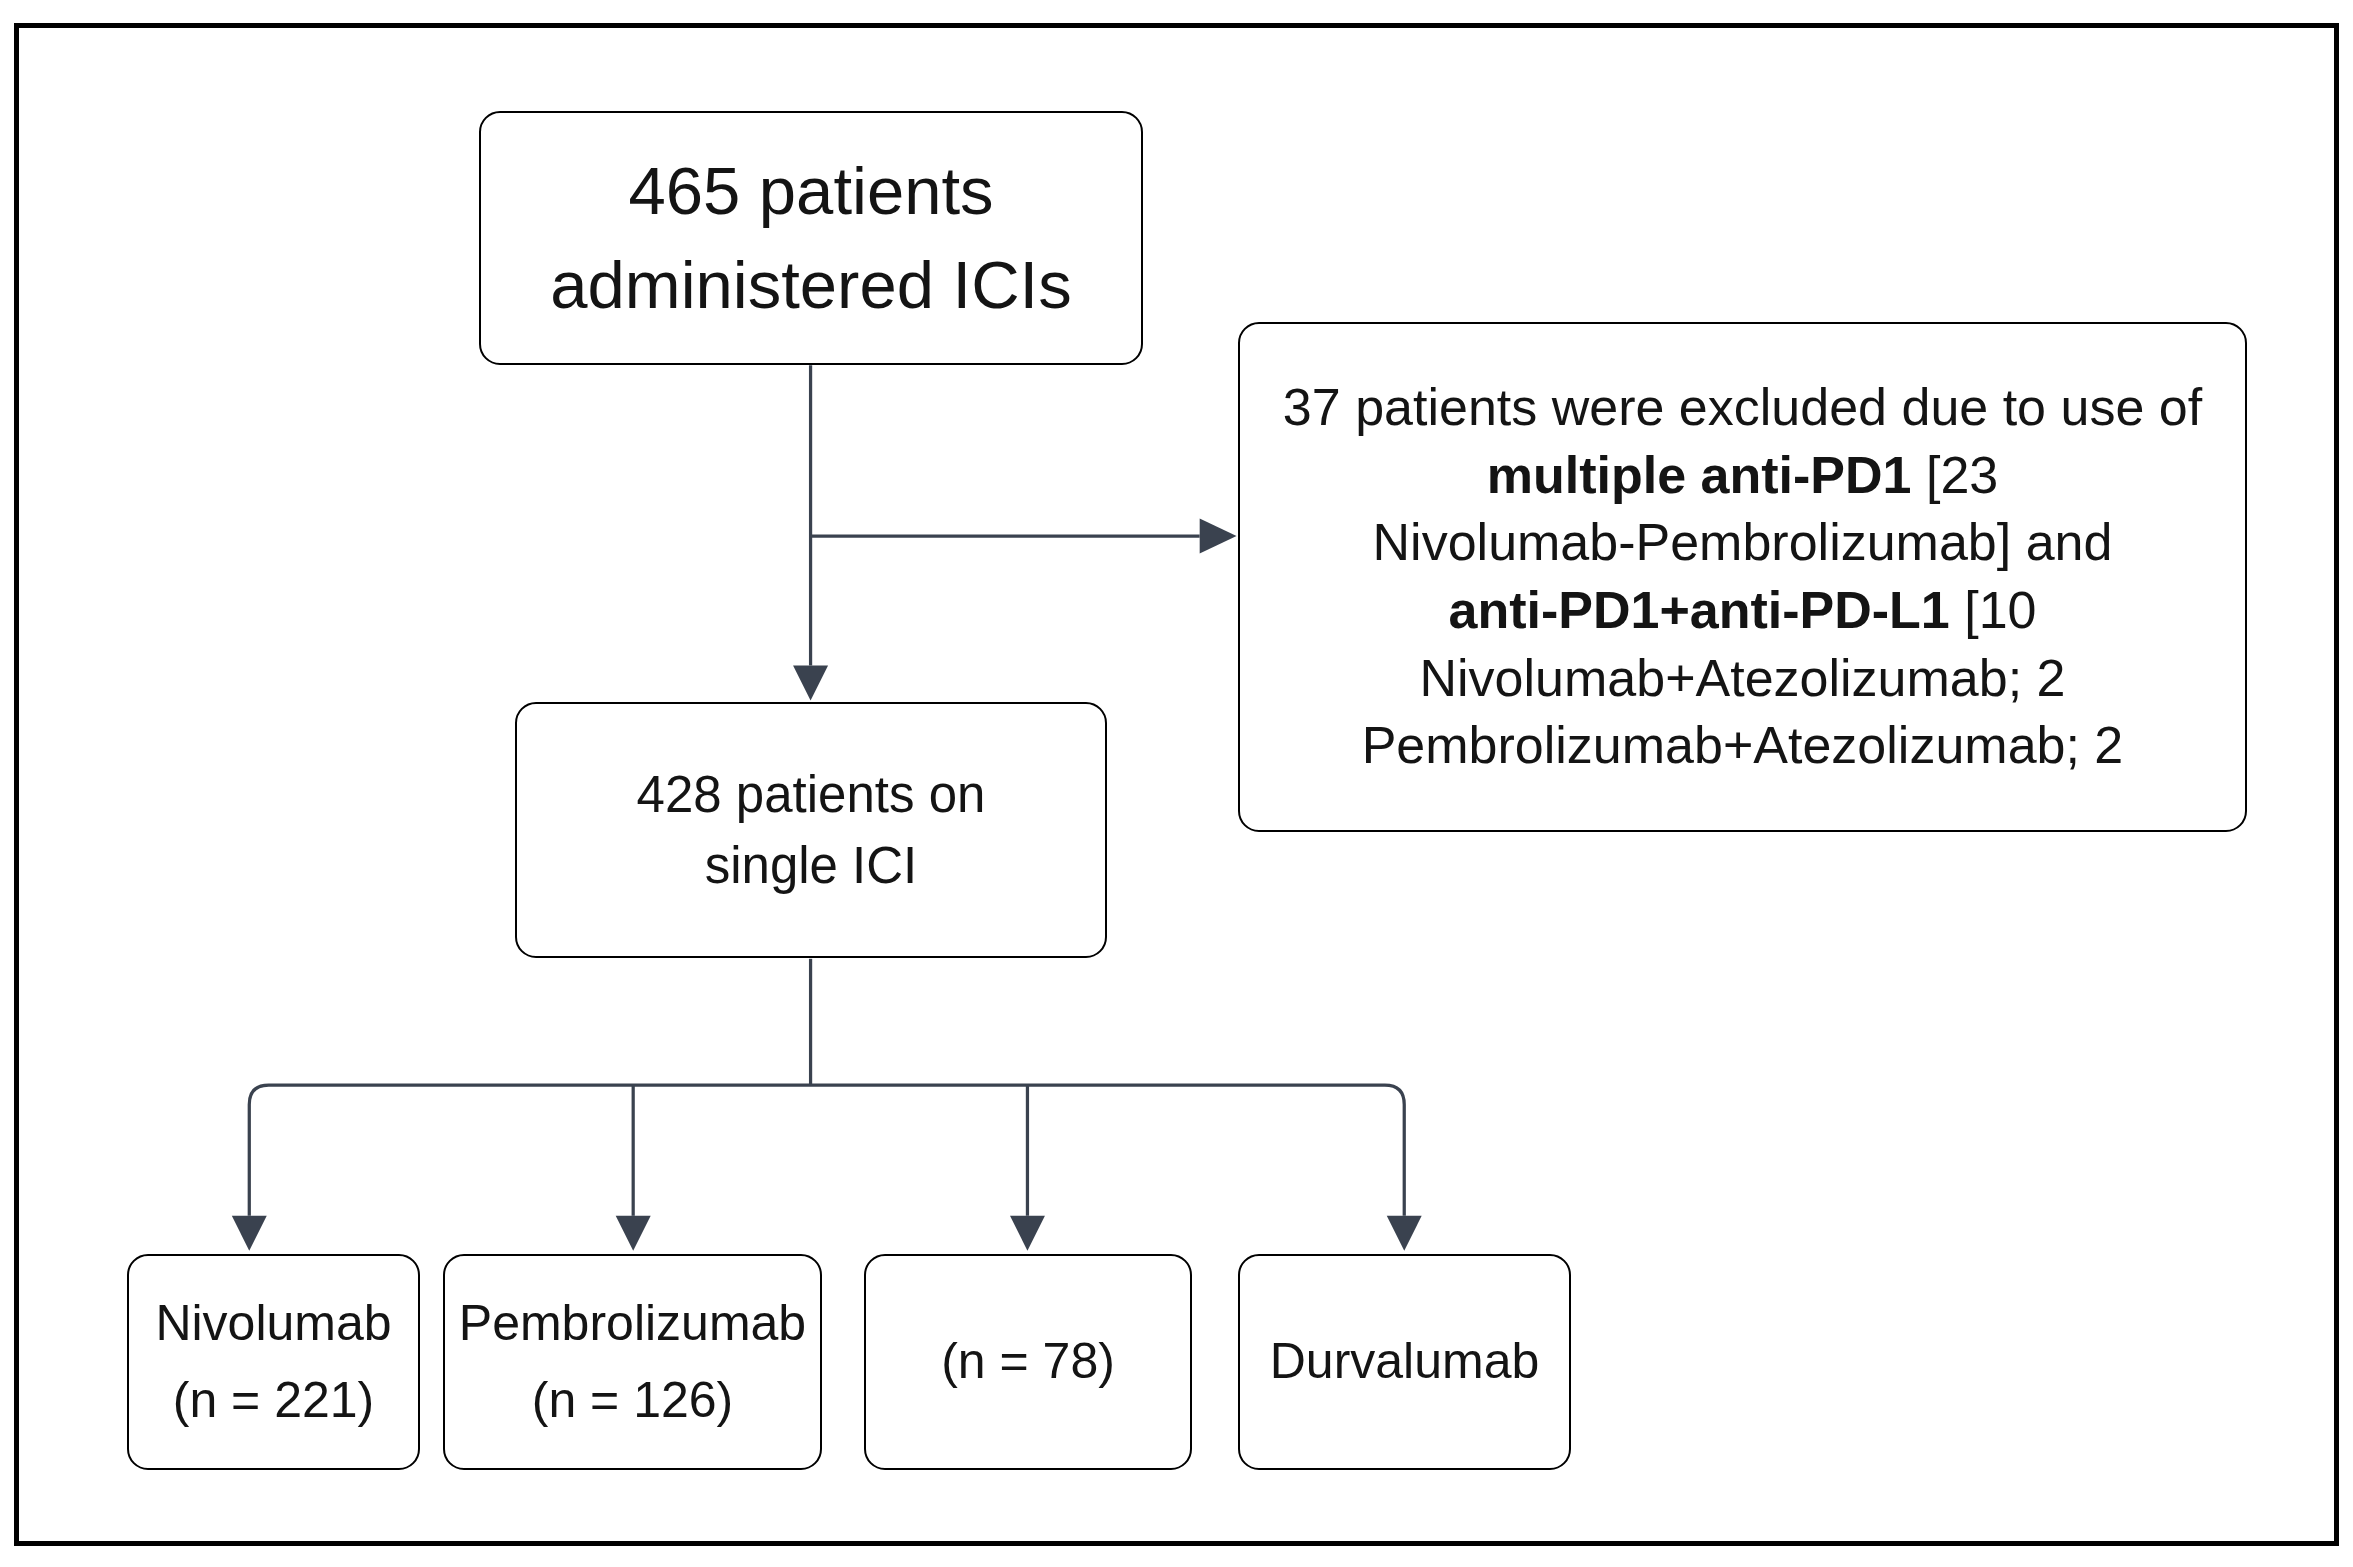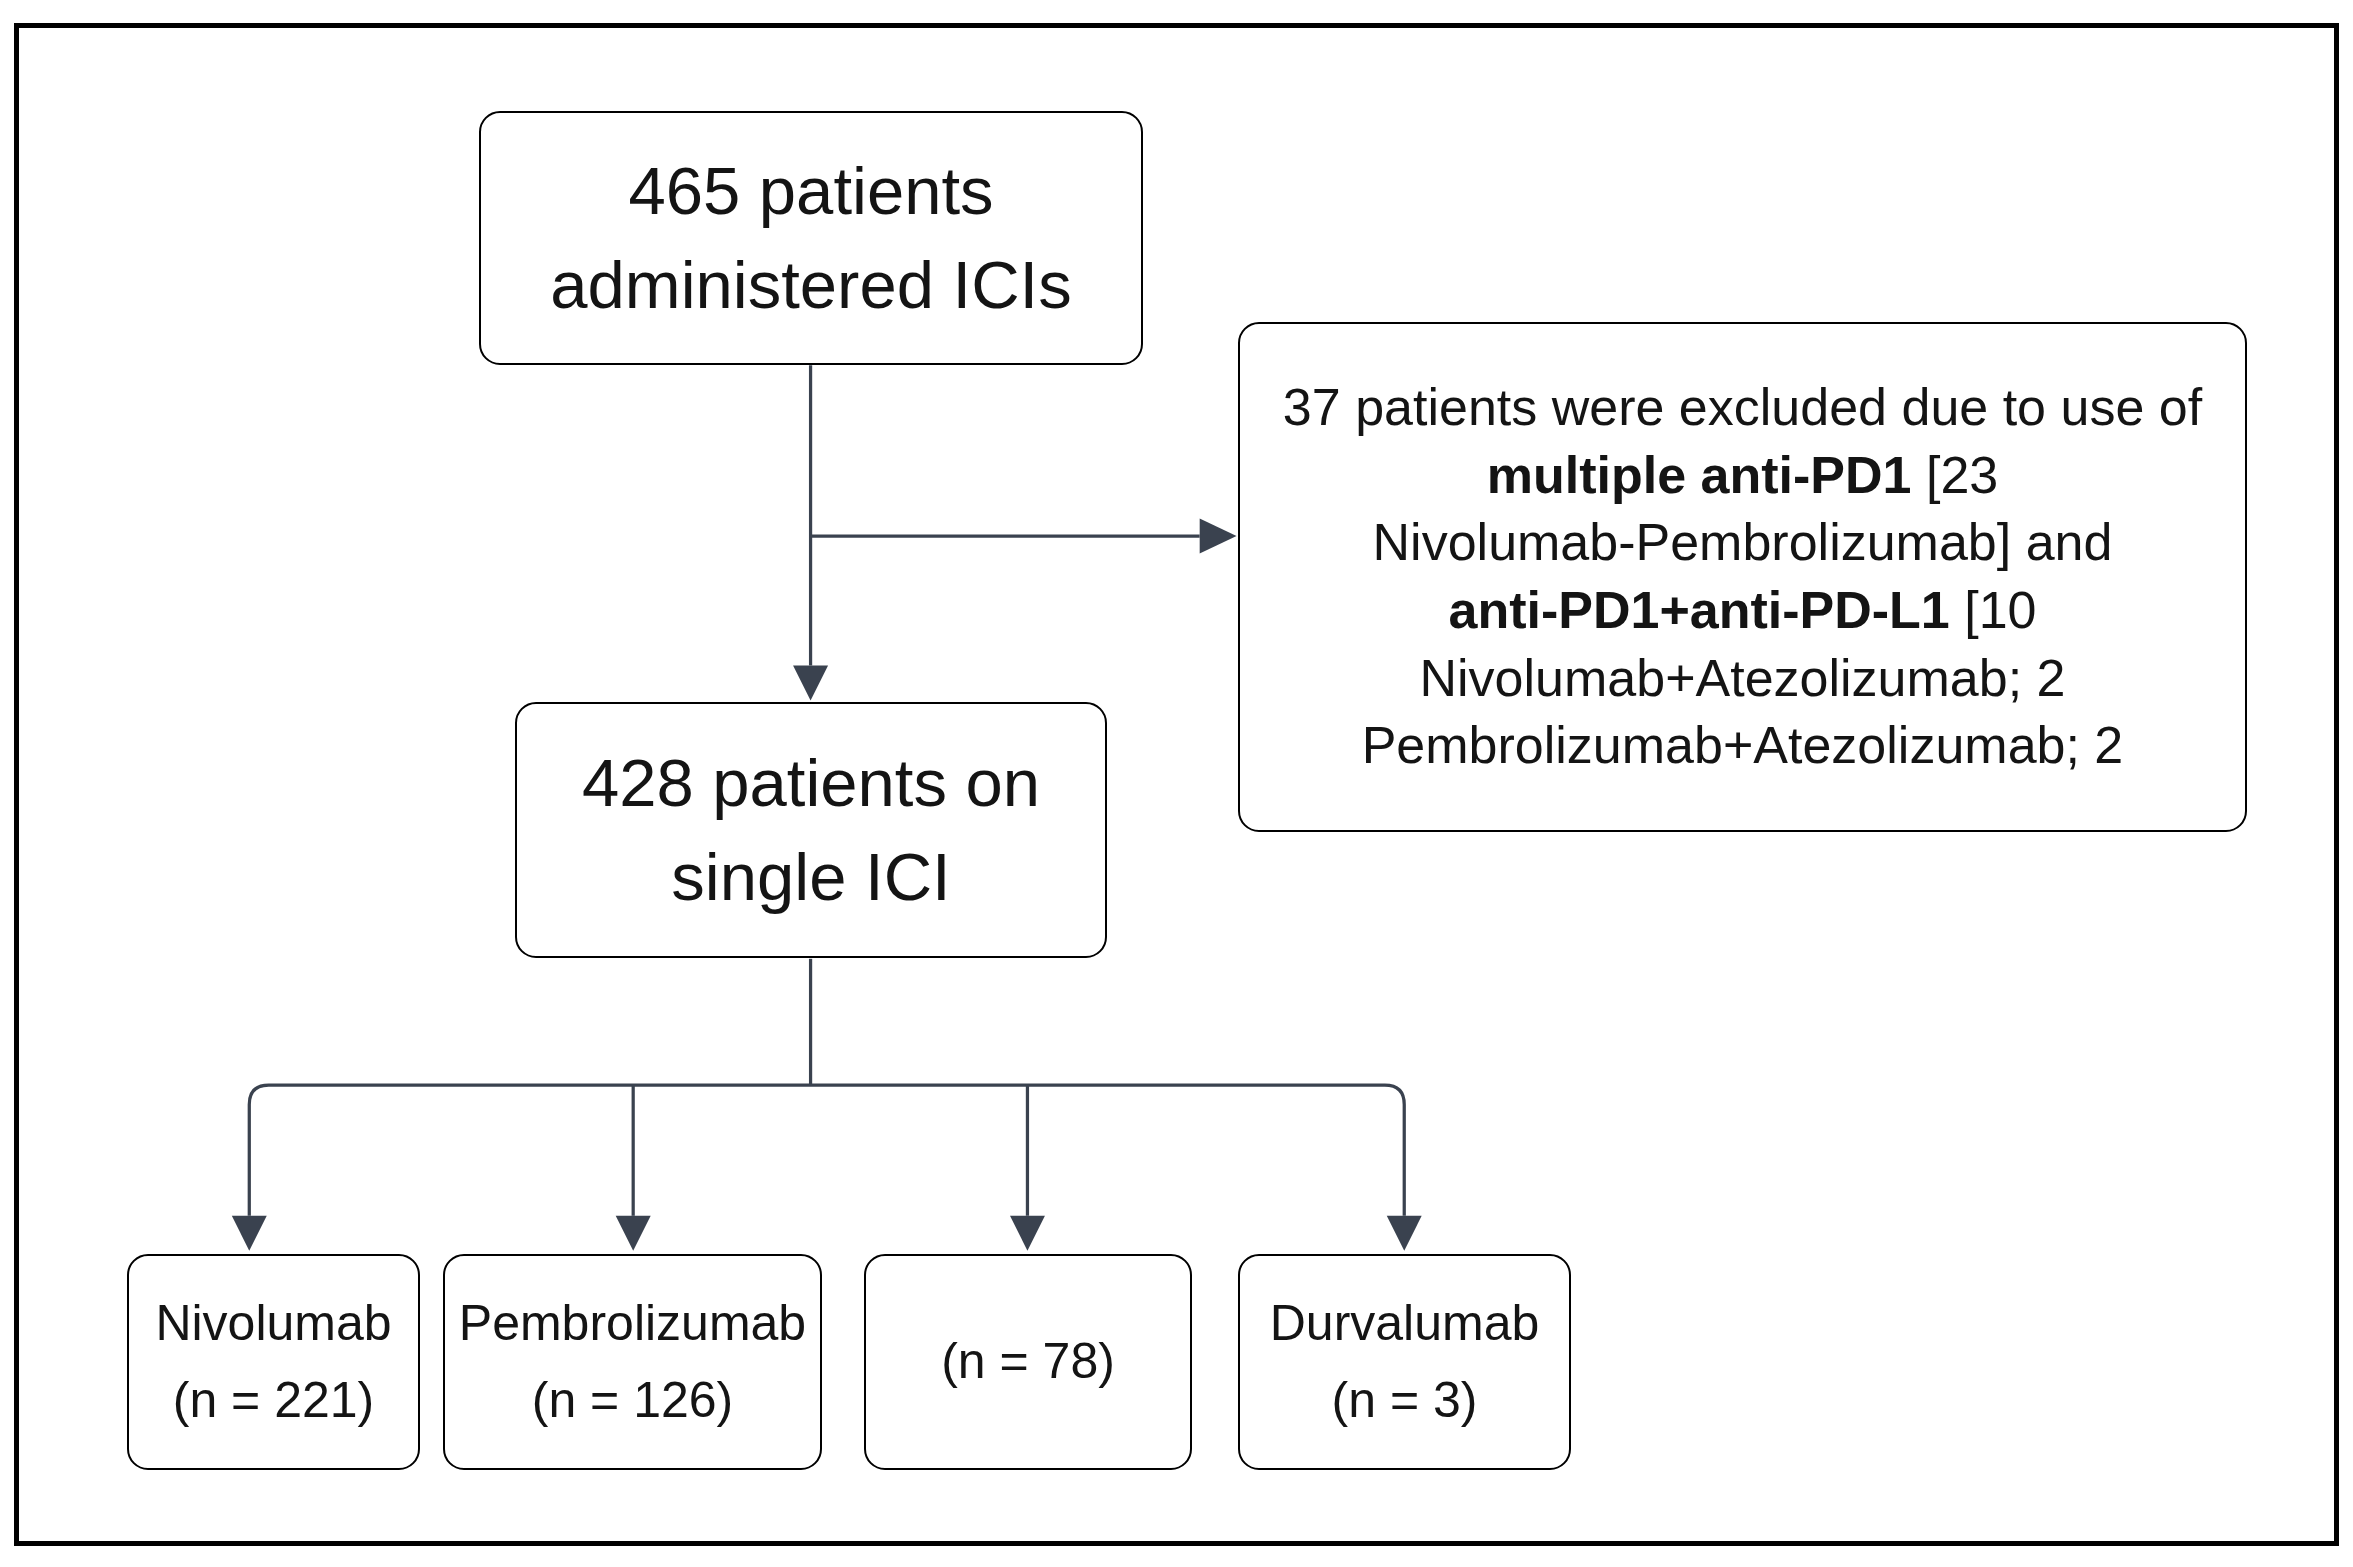--- a/index.html
+++ b/index.html
@@ -62,21 +62,21 @@
     left: 479px; top: 111px; width: 664px; height: 254px;
     font-size: 67px; line-height: 1.4;
   }
   .box-excluded {
     left: 1238px; top: 322px; width: 1009px; height: 510px;
     font-size: 52px; line-height: 1.3;
     padding: 6.5px 15.5px;
   }
   .box-single {
     left: 515px; top: 702px; width: 592px; height: 256px;
-    font-size: 67px; line-height: 1.4;
+    font-size: 51px; line-height: 1.4;
   }
   .box-outcome {
     top: 1254px; height: 216px;
     font-size: 50px; line-height: 1.55;
   }
   .box-nivolumab     { left: 104px;  width: 293px; margin-left: 23px; }
   .box-pembrolizumab { left: 443px;  width: 379px; }
   .box-atezolizumab  { left: 864px; width: 328px; }
   .box-durvalumab    { left: 1238px; width: 333px; }
   .line { display: block; }
@@ -151,18 +151,17 @@
 
   <div class="box box-outcome box-atezolizumab">
     <div>
       <span class="line">(n = 78)</span>
     </div>
   </div>
 
   <div class="box box-outcome box-durvalumab">
     <div>
       <span class="line">Durvalumab</span>
-      <span class="line">(n = 3)</span>
     </div>
   </div>
 
 </div>
 
 
 </body></html>

